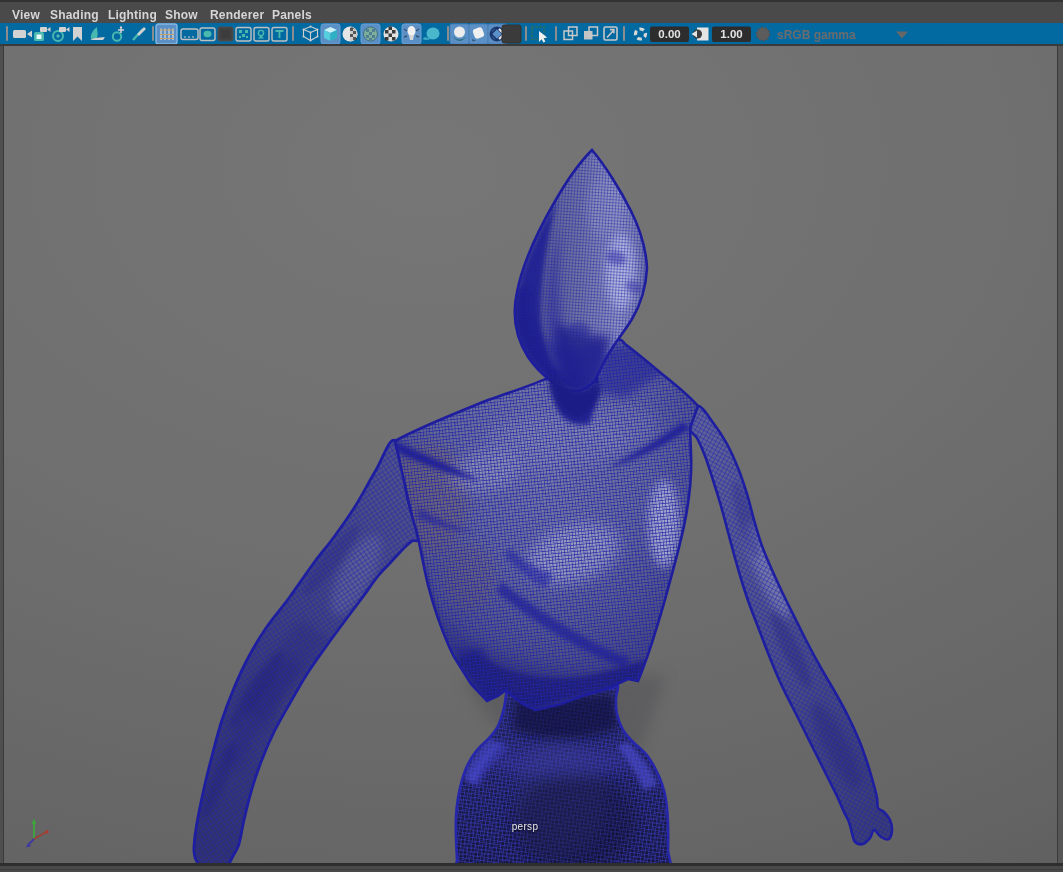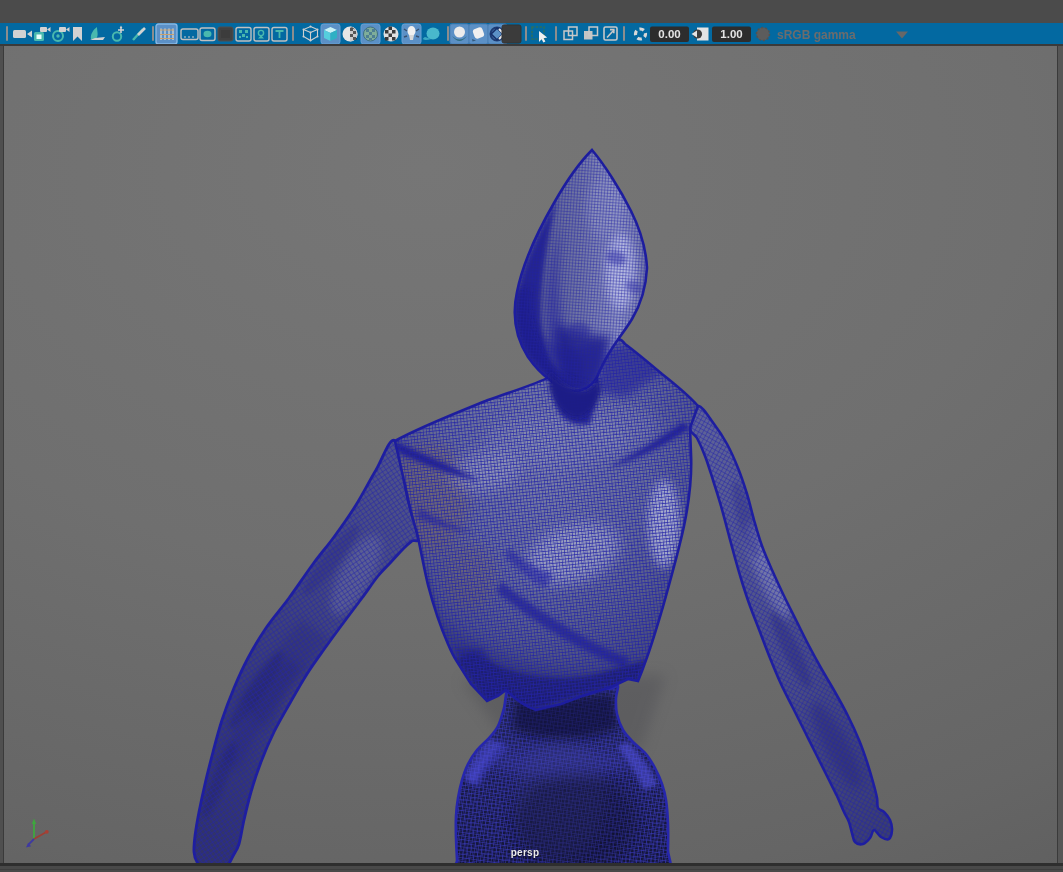--- a/index.html
+++ b/index.html
@@ -11,33 +11,41 @@
     background:#4a4a4a;border-top:2px solid #333333;}
   #menubar .m{position:absolute;top:6px;font-size:12px;font-weight:bold;
     color:#d6d6d6;letter-spacing:0.2px;}
   
   #toolbar{position:absolute;left:0;top:23px;width:1063px;height:22px;background:#0369a1;}
   
   #vp{position:absolute;left:3px;top:46px;width:1054px;height:817px;
     background:radial-gradient(150% 130% at 40% 15%, #767676 0%, #6f6f6f 38%, #656565 68%, #545454 100%);
     border-left:1px solid #3a3a3a;overflow:hidden;}
   #vpsvg{position:absolute;left:-3px;top:-46px;width:1063px;height:872px;}
-  #persp{position:absolute;left:491px;top:801px;width:60px;text-align:center;
-    font-size:10px;font-weight:bold;color:#ececec;text-shadow:0 1px 2px rgba(0,0,0,0.85);letter-spacing:0.3px;}
+  #persp{position:absolute;left:491px;top:775px;width:60px;text-align:center;
+    font-size:10px;font-weight:normal;color:#ececec;text-shadow:0 1px 2px rgba(0,0,0,0.85);letter-spacing:0.3px;}
   
   #seam-top{position:absolute;left:0;top:44px;width:1063px;height:2px;background:#3a3a3a;}
   #seam-right{position:absolute;left:1057px;top:46px;width:6px;height:817px;background:#565656;border-left:1px solid #3a3a3a;}
   #seam-left{position:absolute;left:0;top:46px;width:3px;height:817px;background:#4f4f4f;}
   #bottom{position:absolute;left:0;top:863px;width:1063px;height:9px;background:#494949;
     border-top:3px solid #2e2e2e;}
   #bottom .inner{position:absolute;left:0;top:3px;width:1063px;height:1px;background:#3e3e3e;}
 </style>
 </head>
 <body>
 <div id="stage">
+  <div id="menubar">
+    <span class="m" style="left:12px">View</span>
+    <span class="m" style="left:50px">Shading</span>
+    <span class="m" style="left:108px">Lighting</span>
+    <span class="m" style="left:165px">Show</span>
+    <span class="m" style="left:210px">Renderer</span>
+    <span class="m" style="left:272px">Panels</span>
+  </div>
   <div id="toolbar">
 <svg width="1063" height="22" viewBox="0 0 1063 22">
   <g>
 
     <rect x="6" y="3" width="2" height="15" rx="1" fill="#8d8d8d"></rect>
     <rect x="152" y="3" width="2" height="15" rx="1" fill="#8d8d8d"></rect>
     <rect x="292" y="3" width="2" height="15" rx="1" fill="#8d8d8d"></rect>
     <rect x="447" y="3" width="2" height="15" rx="1" fill="#8d8d8d"></rect>
     <rect x="525" y="3" width="2" height="15" rx="1" fill="#8d8d8d"></rect>
     <rect x="555" y="3" width="2" height="15" rx="1" fill="#8d8d8d"></rect>

